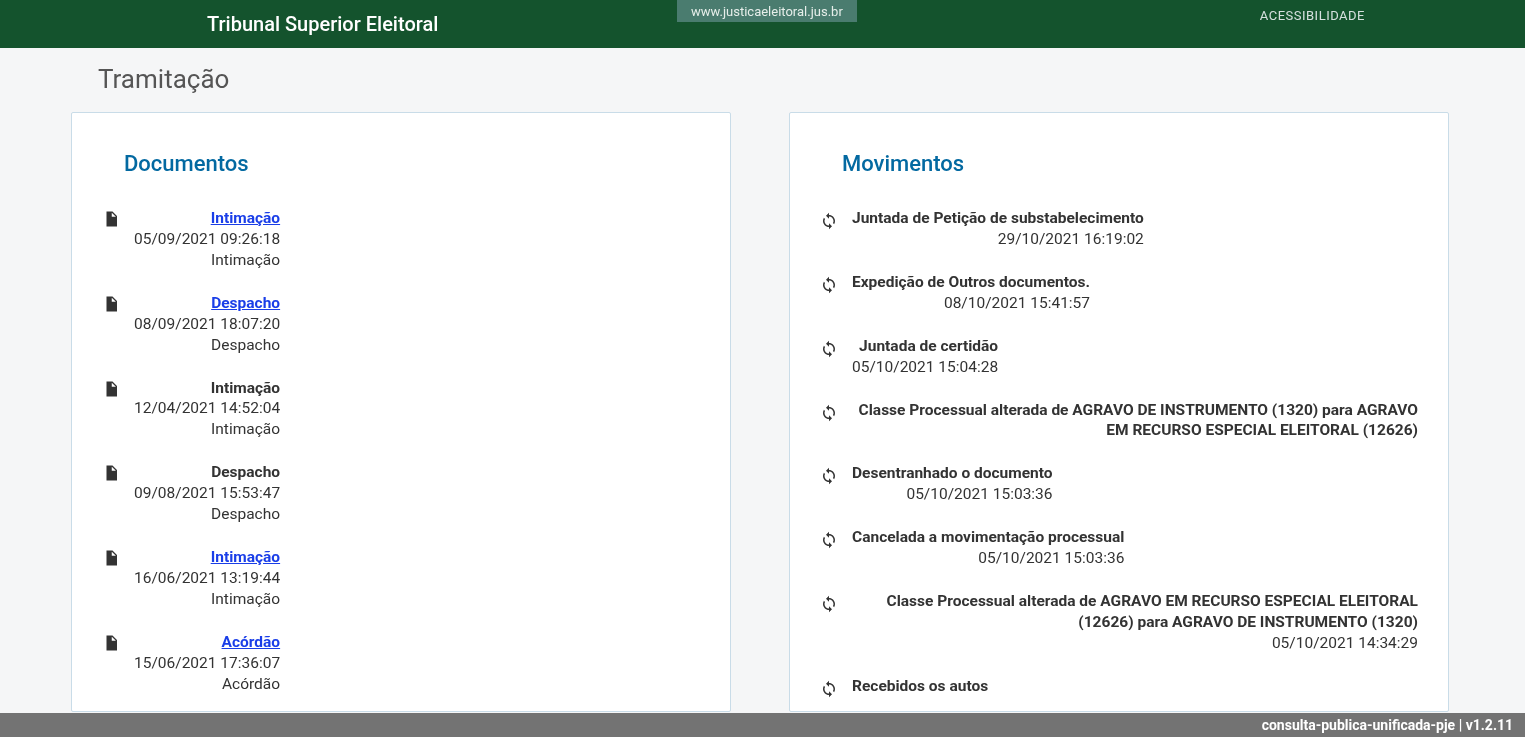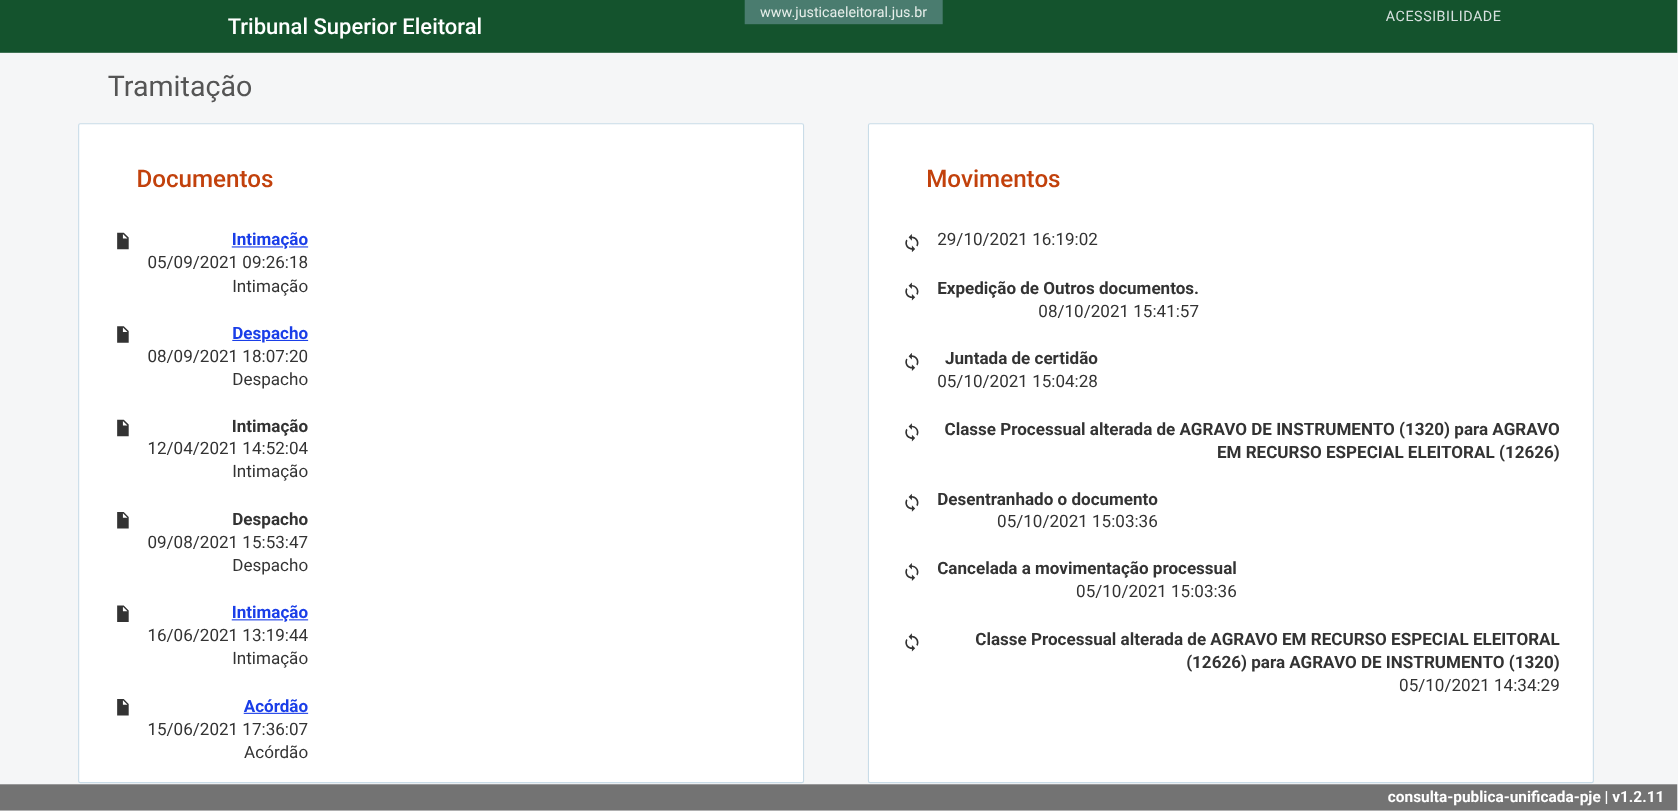--- a/index.html
+++ b/index.html
@@ -69,21 +69,21 @@
     border: 1px solid #c9dce8;
     border-radius: 2px;
     width: 660px;
     height: 600px;
     padding: 38px 30px 0 30px;
     overflow: hidden;
   }
   .panel-title {
     font-size: 22px;
     font-weight: 500;
-    color: #c2410c;
+    color: #0369a1;
     margin-left: 22px;
     margin-bottom: 32px;
   }
   .list { }
   .item {
     display: flex;
     align-items: flex-start;
     gap: 14px;
     margin-bottom: 22px;
     text-align: right;
@@ -199,20 +199,21 @@
   </div>
 
   <div class="panel">
     <div class="panel-title">Movimentos</div>
     <div class="list" id="mov-list">
         <div class="item">
           <div class="cycle-icon"><svg viewBox="0 0 24 24" fill="#333">
               <path d="M12 4V1L8 5l4 4V6c3.31 0 6 2.69 6 6 0 1.01-.25 1.97-.7 2.8l1.46 1.46A7.93 7.93 0 0020 12c0-4.42-3.58-8-8-8zm0 14c-3.31 0-6-2.69-6-6 0-1.01.25-1.97.7-2.8L5.24 7.74A7.93 7.93 0 004 12c0 4.42 3.58 8 8 8v3l4-4-4-4v3z"></path>
             </svg></div>
           <div class="mov-body">
+            <div class="mov-title">Juntada de Petição de substabelecimento</div>
             <div class="mov-date">29/10/2021 16:19:02</div>
           </div>
         </div>
         <div class="item">
           <div class="cycle-icon"><svg viewBox="0 0 24 24" fill="#333">
               <path d="M12 4V1L8 5l4 4V6c3.31 0 6 2.69 6 6 0 1.01-.25 1.97-.7 2.8l1.46 1.46A7.93 7.93 0 0020 12c0-4.42-3.58-8-8-8zm0 14c-3.31 0-6-2.69-6-6 0-1.01.25-1.97.7-2.8L5.24 7.74A7.93 7.93 0 004 12c0 4.42 3.58 8 8 8v3l4-4-4-4v3z"></path>
             </svg></div>
           <div class="mov-body">
             <div class="mov-title">Expedição de Outros documentos.</div>
             <div class="mov-date">08/10/2021 15:41:57</div>
@@ -253,20 +254,28 @@
             <div class="mov-date">05/10/2021 15:03:36</div>
           </div>
         </div>
         <div class="item">
           <div class="cycle-icon"><svg viewBox="0 0 24 24" fill="#333">
               <path d="M12 4V1L8 5l4 4V6c3.31 0 6 2.69 6 6 0 1.01-.25 1.97-.7 2.8l1.46 1.46A7.93 7.93 0 0020 12c0-4.42-3.58-8-8-8zm0 14c-3.31 0-6-2.69-6-6 0-1.01.25-1.97.7-2.8L5.24 7.74A7.93 7.93 0 004 12c0 4.42 3.58 8 8 8v3l4-4-4-4v3z"></path>
             </svg></div>
           <div class="mov-body">
             <div class="mov-title">Classe Processual alterada de AGRAVO EM RECURSO ESPECIAL ELEITORAL (12626) para AGRAVO DE INSTRUMENTO (1320)</div>
             <div class="mov-date">05/10/2021 14:34:29</div>
+          </div>
+        </div>
+        <div class="item">
+          <div class="cycle-icon"><svg viewBox="0 0 24 24" fill="#333">
+              <path d="M12 4V1L8 5l4 4V6c3.31 0 6 2.69 6 6 0 1.01-.25 1.97-.7 2.8l1.46 1.46A7.93 7.93 0 0020 12c0-4.42-3.58-8-8-8zm0 14c-3.31 0-6-2.69-6-6 0-1.01.25-1.97.7-2.8L5.24 7.74A7.93 7.93 0 004 12c0 4.42 3.58 8 8 8v3l4-4-4-4v3z"></path>
+            </svg></div>
+          <div class="mov-body">
+            <div class="mov-title">Recebidos os autos</div>
           </div>
         </div>
       </div>
   </div>
 
 </div>
 
 <div class="footer-bar">
   <span>consulta-publica-unificada-pje | v1.2.11</span>
 </div>

